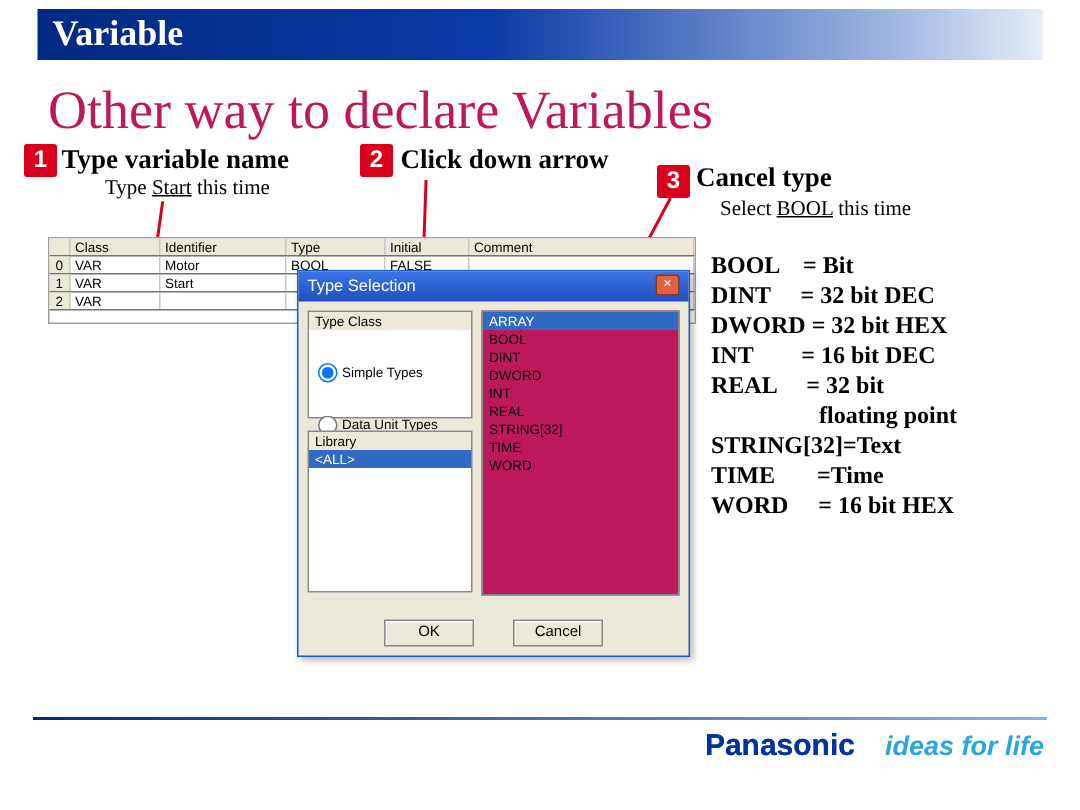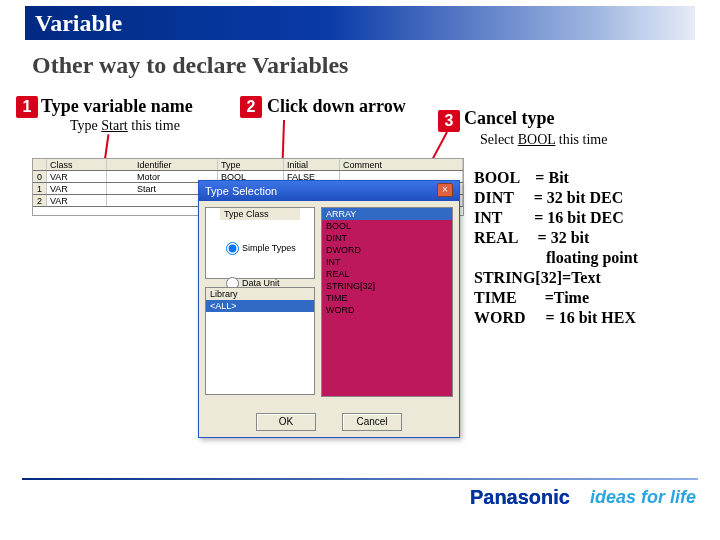--- a/index.html
+++ b/index.html
@@ -5,21 +5,21 @@
   * { box-sizing: border-box; margin: 0; padding: 0; }
   html, body { width: 720px; height: 540px; font-family: "Times New Roman", serif; background: #fff; overflow: hidden; }
   .slide { width: 720px; height: 540px; position: relative; }
   .titlebar {
     position: absolute; left: 25px; top: 6px; width: 670px; height: 34px;
     background: linear-gradient(to right, #002a82 0%, #0a3aa8 45%, #9fb6e0 85%, #e6ecf8 100%);
     color: #fff; font-family: "Times New Roman", serif; font-weight: bold; font-size: 24px;
     line-height: 34px; padding-left: 10px;
   }
   .subtitle {
-    position: absolute; left: 32px; top: 52px; font-size: 24px; font-weight: bold; color: #404040;
+    position: absolute; left: 32px; top: 52px; font-size: 36px; font-weight: normal; color: #be185d;
   }
   .step-badge {
     display: inline-block; width: 22px; height: 22px; background: #d9001b; color: #fff;
     font-weight: bold; font-size: 16px; text-align: center; line-height: 22px; border-radius: 2px;
     font-family: Arial, sans-serif;
   }
   .step1 { position: absolute; left: 16px; top: 96px; }
   .step1-label { position: absolute; left: 41px; top: 96px; font-size: 18px; font-weight: bold; }
   .step1-sub { position: absolute; left: 70px; top: 118px; font-size: 14px; }
   .step1-sub u { text-decoration: underline; }
@@ -47,21 +47,21 @@
   .vargrid {
     position: absolute; left: 32px; top: 158px; width: 432px; height: 58px;
     font-family: Tahoma, Arial, sans-serif; font-size: 9px; border: 1px solid #a0a0a0;
     background: #fff;
   }
   .vargrid-row { display: flex; height: 12px; border-bottom: 1px solid #737373; }
   .vargrid-hdr { background: #ece9d8; font-weight: normal; }
   .vc { border-right: 1px solid #c8c8c8; padding: 0 3px; line-height: 12px; white-space: nowrap; overflow: hidden; }
   .vc.num { width: 14px; background: #ece9d8; text-align: center; }
   .vc.class { width: 60px; }
-  .vc.id { width: 84px; margin-left: 27px; }
+  .vc.id { width: 84px; }
   .vc.type { width: 66px; }
   .vc.init { width: 56px; }
   .vc.comm { flex: 1; }
   .dd {
     display: inline-block; width: 11px; height: 10px; background: #ece9d8; border: 1px solid #888;
     font-size: 7px; line-height: 8px; text-align: center; float: right; margin-top: 0;
   }
 
   
   .dialog {
@@ -72,21 +72,21 @@
   .dlg-title {
     height: 20px; background: linear-gradient(to bottom, #3b74e6, #1f4fc0); color: #fff;
     line-height: 20px; padding: 0 6px; font-size: 11px; display: flex; justify-content: space-between;
   }
   .dlg-close {
     width: 16px; height: 14px; background: #e06040; border: 1px solid #8a3a20; color: #fff;
     font-size: 10px; line-height: 12px; text-align: center; margin-top: 2px; border-radius: 2px;
   }
   .dlg-body { padding: 6px; display: flex; gap: 6px; height: 202px; }
   .dlg-left {
-    width: 110px; border: 1px solid #888; background: #fff; padding: 4px 16px; font-size: 9px;
+    width: 110px; border: 1px solid #888; background: #fff; padding: 4px 2px; font-size: 9px;
   }
   .dlg-left .grp-title { background: #ece9d8; margin: -4px -2px 3px -2px; padding: 1px 4px; }
   .dlg-left label { display: block; padding-left: 4px; line-height: 13px; margin-top: 22px; }
   .dlg-left input { vertical-align: middle; margin-right: 3px; }
   .dlg-lib { margin-top: 8px; height: 108px; border: 1px solid #888; background: #fff; font-size: 9px; }
   .dlg-lib-title { background: #ece9d8; padding: 1px 4px; }
   .dlg-lib-item { padding: 1px 4px; background: #316ac5; color: #fff; }
   .dlg-right {
     flex: 1; border: 1px solid #888; background: #be185d; font-size: 9px; overflow: hidden;
   }
@@ -239,20 +239,21 @@
     </div>
     <div class="dlg-btns">
       <div class="dlg-btn">OK</div>
       <div class="dlg-btn">Cancel</div>
     </div>
   </div>
 
   <div class="type-list">
     <div class="tl-row">BOOL    = Bit</div>
     <div class="tl-row">DINT     = 32 bit DEC</div>
+    <div class="tl-row">DWORD = 32 bit HEX</div>
     <div class="tl-row">INT        = 16 bit DEC</div>
     <div class="tl-row">REAL     = 32 bit</div>
     <div class="tl-row">                  floating point</div>
     <div class="tl-row">STRING[32]=Text</div>
     <div class="tl-row">TIME       =Time</div>
     <div class="tl-row">WORD     = 16 bit HEX</div>
   </div>
 
   <div class="footer-line"></div>
   <div class="logo">

